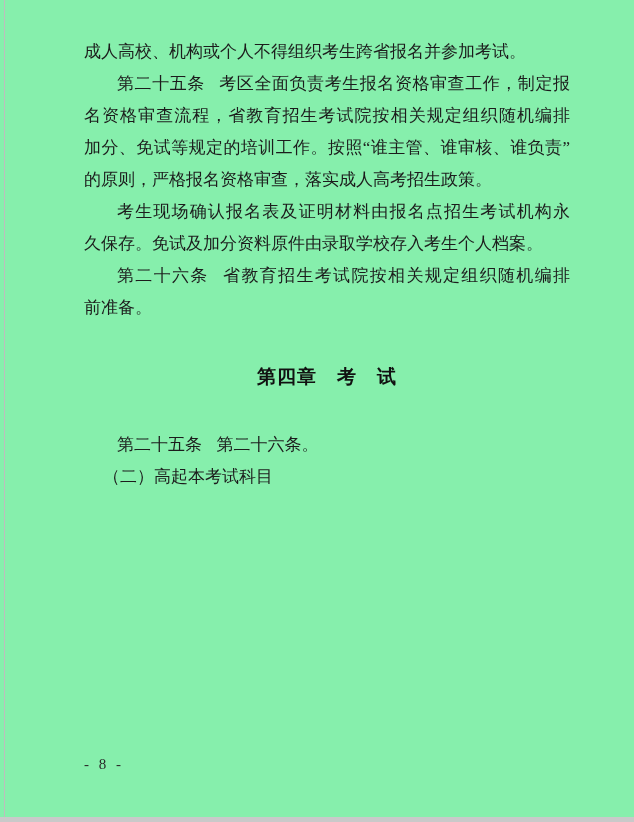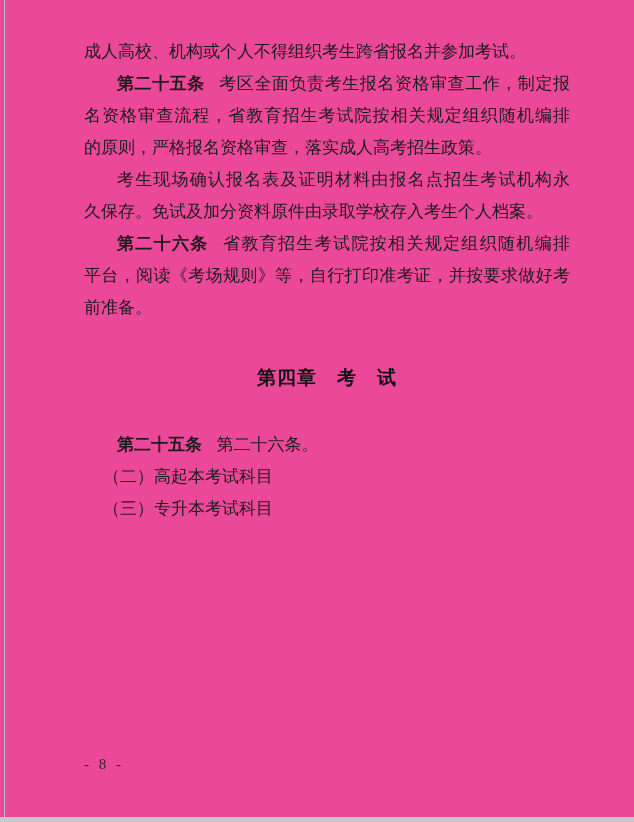--- a/index.html
+++ b/index.html
@@ -1,20 +1,20 @@
 <!DOCTYPE html>
 <html><head>
 <meta charset="utf-8">
 <style>
   html, body { margin: 0; padding: 0; background: #ffffff; }
   .page {
     position: relative;
     width: 634px;
     height: 822px;
-    background: #ec4899;
+    background: #86efac;
     overflow: hidden;
     font-family: "Liberation Serif", "DejaVu Serif", serif;
     color: #1c1c1c;
   }
   .left-rule {
     position: absolute;
     left: 4px; top: 0;
     width: 1px; height: 100%;
     background: #bdbdbd;
   }
@@ -35,31 +35,31 @@
     height: 32px;
     text-align: left;
   }
   .line.just {
     text-align: justify;
     text-align-last: justify;
   }
   .line.ind2 { padding-left: 33px; }
   .line.ind1 { padding-left: 19px; }
   .lead {
-    font-weight: bold;
+    font-weight: normal;
     margin-right: 0.85em;
   }
   .chapter {
     margin: 38px 0 35px 0;
     height: 32px;
     line-height: 32px;
     text-align: center;
     font-weight: bold;
     font-size: 19px;
-    font-family: Liberation Serif, serif;
+    font-family: Liberation Mono, monospace;
     letter-spacing: 1px;
     color: #111;
   }
   .page-number {
     position: absolute;
     left: 84px; top: 756px;
     font-size: 15px;
     letter-spacing: 3px;
     color: #2a2a2a;
   }
@@ -68,31 +68,30 @@
 <body>
 
 <div class="page">
   <div class="left-rule"></div>
 
   <div class="content">
     <div id="lines-top">
         <div class="line"><span>成人高校、机构或个人不得组织考生跨省报名并参加考试。</span></div>
         <div class="line just ind2"><span class="lead">第二十五条</span><span>考区全面负责考生报名资格审查工作，制定报</span></div>
         <div class="line just"><span>名资格审查流程，省教育招生考试院按相关规定组织随机编排</span></div>
+        <div class="line just"><span>加分、免试等规定的培训工作。按照“谁主管、谁审核、谁负责”</span></div>
         <div class="line"><span>的原则，严格报名资格审查，落实成人高考招生政策。</span></div>
         <div class="line just ind2"><span>考生现场确认报名表及证明材料由报名点招生考试机构永</span></div>
         <div class="line"><span>久保存。免试及加分资料原件由录取学校存入考生个人档案。</span></div>
         <div class="line just ind2"><span class="lead">第二十六条</span><span>省教育招生考试院按相关规定组织随机编排</span></div>
-        <div class="line just"><span>平台，阅读《考场规则》等，自行打印准考证，并按要求做好考</span></div>
         <div class="line"><span>前准备。</span></div>
       </div>
     <div class="chapter">第四章　考　试</div>
     <div id="lines-bottom">
         <div class="line ind2"><span class="lead">第二十五条</span><span>第二十六条。</span></div>
         <div class="line ind1"><span>（二）高起本考试科目</span></div>
-        <div class="line ind1"><span>（三）专升本考试科目</span></div>
       </div>
   </div>
 
   <div class="page-number">- 8 -</div>
 
   <div class="bottom-edge"></div>
 </div>
 
 </body></html>

